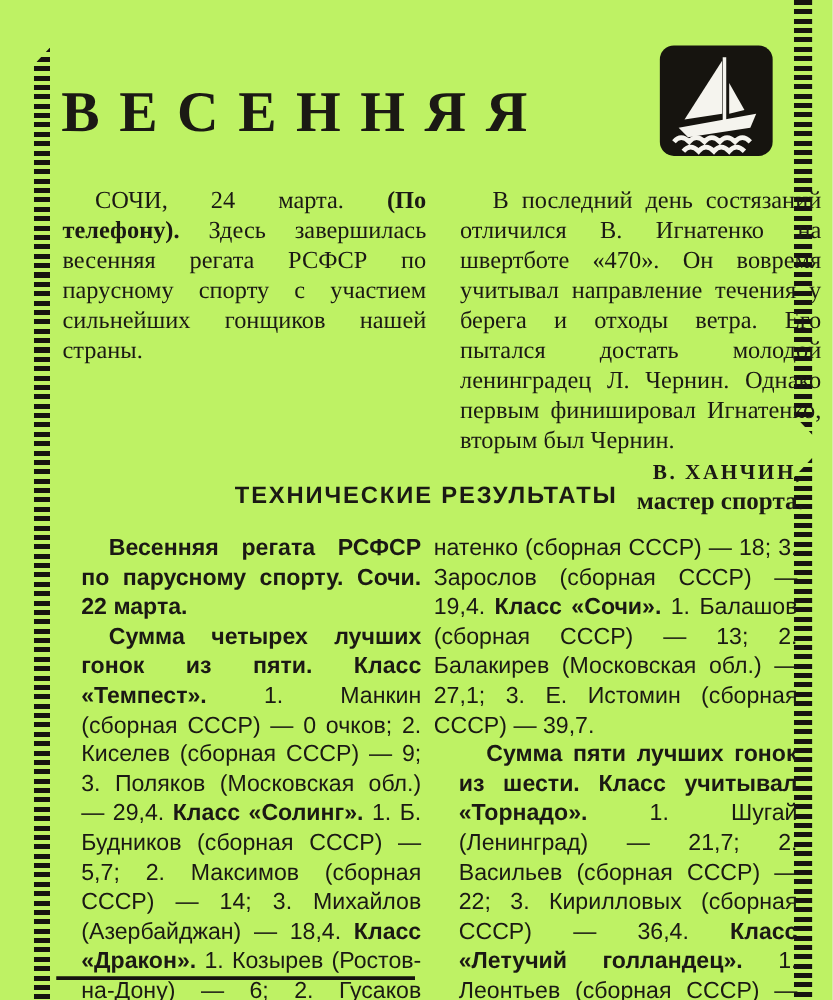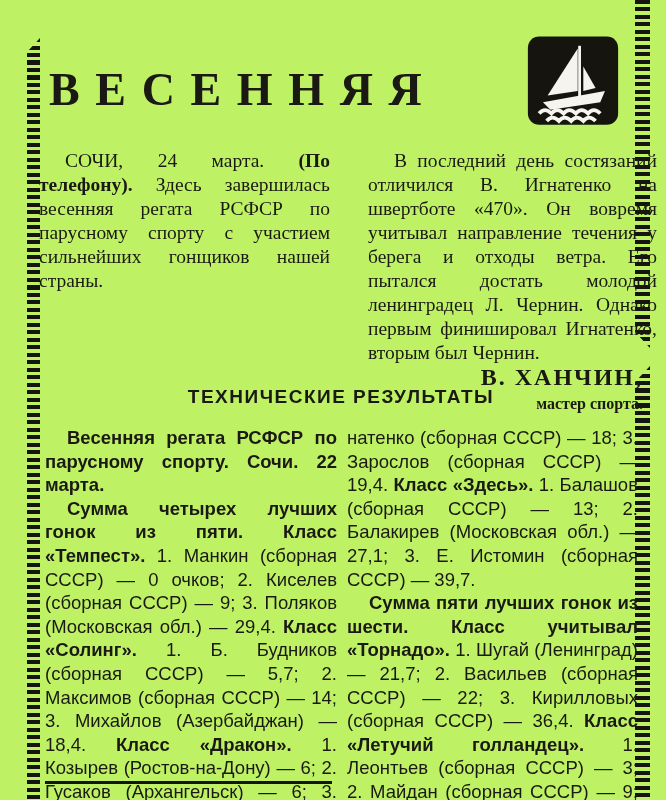--- a/index.html
+++ b/index.html
@@ -22,33 +22,33 @@
   
   .headline{position:absolute;left:49px;top:30px;line-height:58px;
     font-weight:bold;font-size:46px;white-space:nowrap;}
   .headline .l1{display:block;letter-spacing:0.34em;}
   .headline .l2{display:block;letter-spacing:0.72em;}
   .logo{position:absolute;left:526px;top:33px;width:94px;height:97px;}
   
   .col{position:absolute;text-align:justify;}
   .art{font-size:19.5px;line-height:24px;}
   .art p{margin:0;text-indent:26px;}
-  .col1{left:39px;top:149px;width:291px;}
+  .col1{left:50px;top:149px;width:291px;}
   .col2{left:347px;top:149px;width:289px;margin-left:21px;}
   .b{font-weight:bold;}
   .byline{margin-top:4px;text-align:right;padding-right:14px;text-indent:0;}
-  .byline-name{font-weight:bold;font-size:24px;letter-spacing:2px;line-height:25px;}
-  .byline-role{font-weight:bold;font-size:16px;line-height:23px;text-align:right;}
+  .byline-name{font-weight:bold;font-size:17px;letter-spacing:2px;line-height:25px;}
+  .byline-role{font-weight:bold;font-size:20px;line-height:23px;text-align:right;}
   
   .res-header{position:absolute;left:45px;top:386px;width:592px;
     text-align:center;font-family:"Liberation Sans",sans-serif;
     font-weight:bold;font-size:19px;letter-spacing:1.5px;}
   .res{font-family:"Liberation Sans",sans-serif;font-size:18.5px;line-height:23.6px;}
   .res p{margin:0;}
-  .res p.indent{text-indent:22px;}
+  .res p.indent{text-indent:22px;margin-left:20px;}
   .res-col1{left:45px;top:426px;width:292px;}
   .res-col2{left:347px;top:426px;width:291px;}
   .bottom-rule{position:absolute;left:45px;top:781px;width:287px;height:3px;
     background:#16140f;}
 </style>
 </head>
 <body>
 
 <div class="page">
 
@@ -84,19 +84,19 @@
     </p>
   </div>
 
   <div class="res-header">ТЕХНИЧЕСКИЕ РЕЗУЛЬТАТЫ</div>
 
   <div class="col res res-col1">
       <p class="indent"><span class="b">Весенняя регата РСФСР по парусному спорту. Сочи. 22 марта.</span></p>
       <p class="indent"><span class="b">Сумма четырех лучших гонок из пяти. Класс «Темпест».</span><span> 1. Манкин (сборная СССР) — 0 очков; 2. Киселев (сборная СССР) — 9; 3. Поляков (Московская обл.) — 29,4. </span><span class="b">Класс «Солинг».</span><span> 1. Б. Будников (сборная СССР) — 5,7; 2. Максимов (сборная СССР) — 14; 3. Михайлов (Азербайджан) — 18,4. </span><span class="b">Класс «Дракон».</span><span> 1. Козырев (Ростов-на-Дону) — 6; 2. Гусаков (Архангельск) — 6; 3. Кадетов (Ростовская обл.) — 17,1. </span></p>
     </div>
   <div class="col res res-col2">
-      <p><span>натенко (сборная СССР) — 18; 3. Зарослов (сборная СССР) — 19,4. </span><span class="b">Класс «Здесь».</span><span> 1. Балашов (сборная СССР) — 13; 2. Балакирев (Московская обл.) — 27,1; 3. Е. Истомин (сборная СССР) — 39,7.</span></p>
+      <p><span>натенко (сборная СССР) — 18; 3. Зарослов (сборная СССР) — 19,4. </span><span class="b">Класс «Сочи».</span><span> 1. Балашов (сборная СССР) — 13; 2. Балакирев (Московская обл.) — 27,1; 3. Е. Истомин (сборная СССР) — 39,7.</span></p>
       <p class="indent"><span class="b">Сумма пяти лучших гонок из шести. Класс учитывал «Торнадо».</span><span> 1. Шугай (Ленинград) — 21,7; 2. Васильев (сборная СССР) — 22; 3. Кирилловых (сборная СССР) — 36,4. </span><span class="b">Класс «Летучий голландец».</span><span> 1. Леонтьев (сборная СССР) — 3; 2. Майдан (сборная СССР) — 9; 3. Дроботковский (Краснодарский край) — 30.</span></p>
     </div>
 
   <div class="bottom-rule"></div>
 
 </div>
 
 </body></html>

